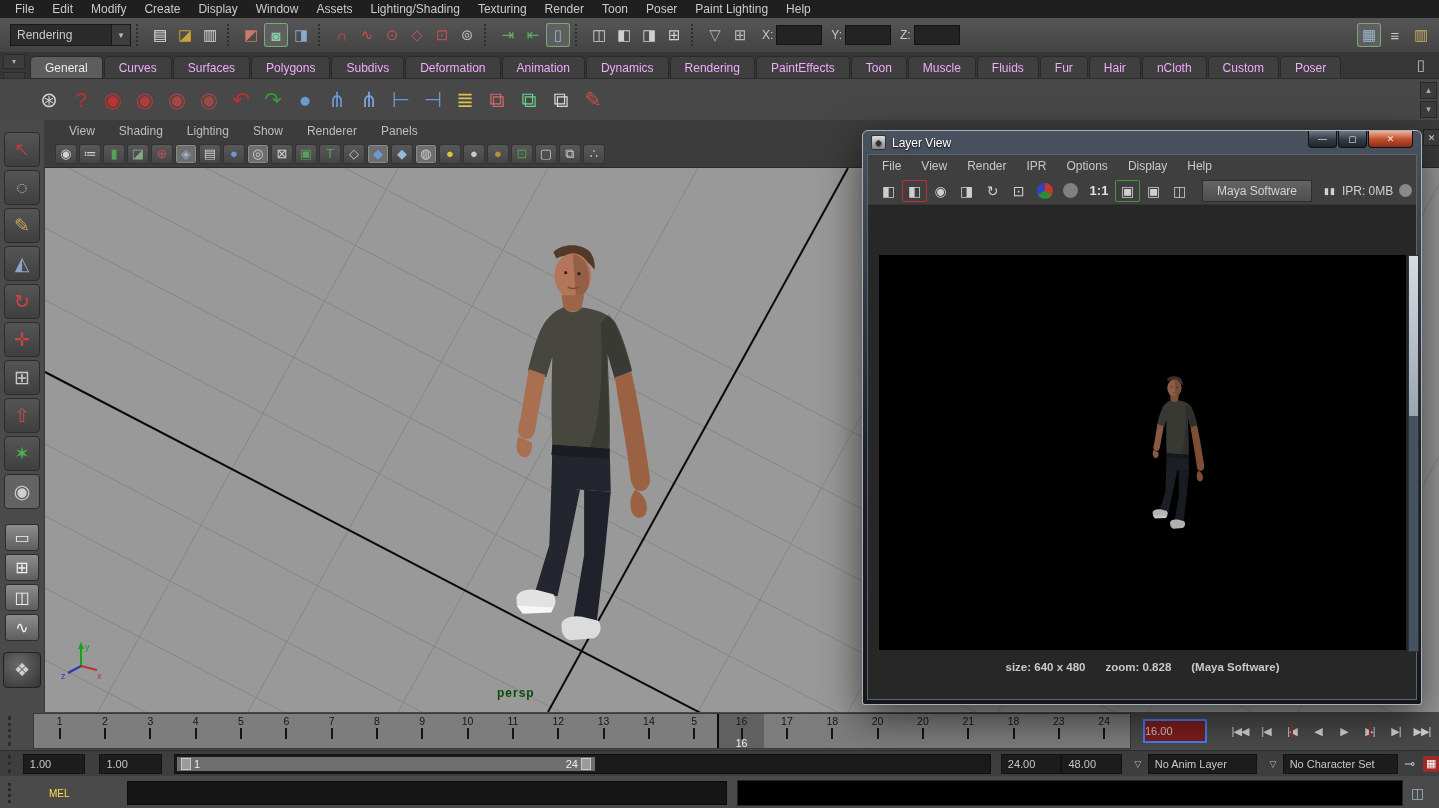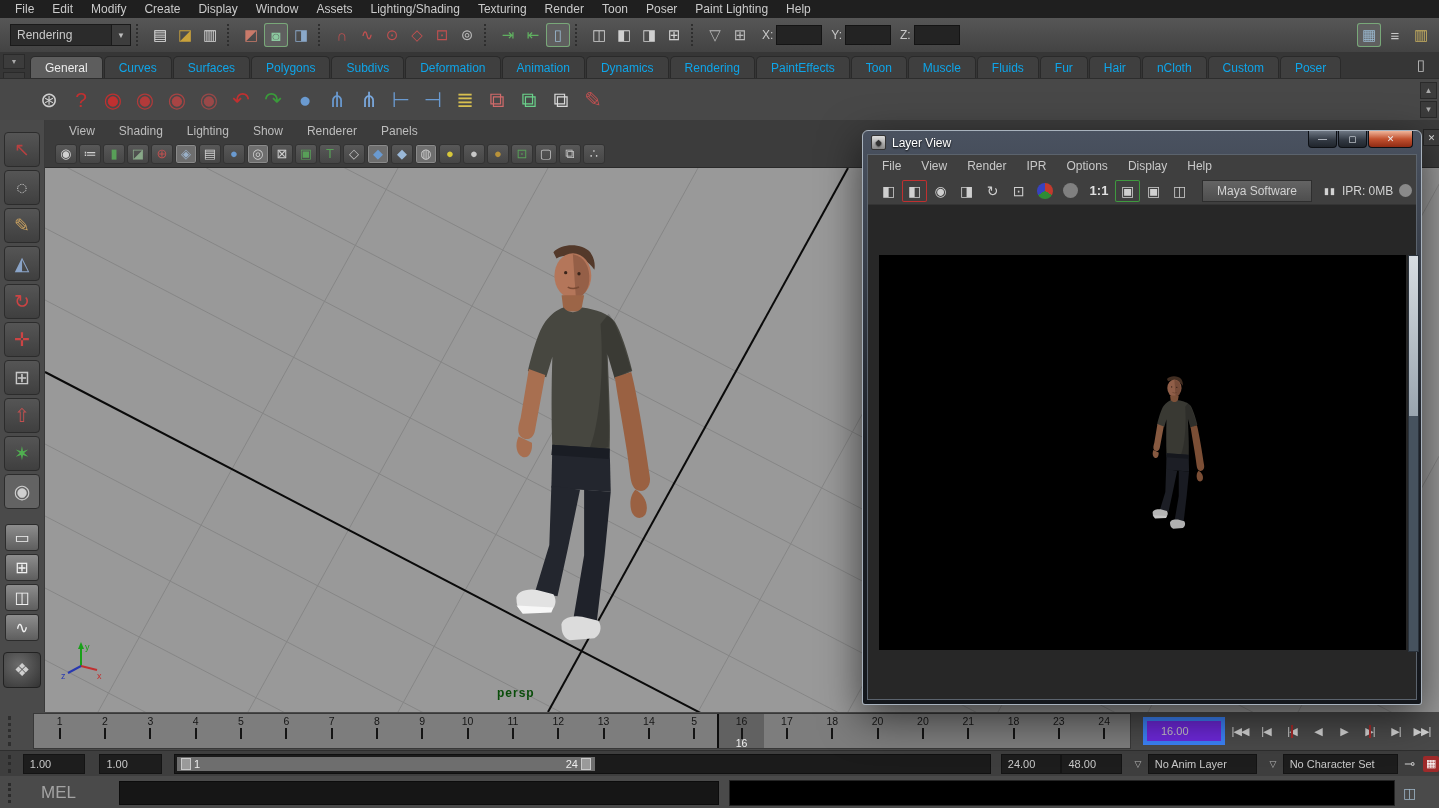--- a/index.html
+++ b/index.html
@@ -16,21 +16,21 @@
   .mode-arrow{width:18px;height:20px;background:#3d3d3d;border:1px solid #1a1a1a;border-left:none;color:#bdbdbd;font-size:8px;display:flex;align-items:center;justify-content:center;box-sizing:content-box;}
   .iconrow{display:flex;align-items:center;gap:1px;}
   .ic{width:24px;height:24px;display:flex;align-items:center;justify-content:center;font-size:15px;border-radius:3px;}
   .ic.active{background:#5f5f5f;box-shadow:inset 0 0 0 1px #79a879;}
   .coords{display:flex;align-items:center;gap:3px;margin-left:4px;}
   .coord-label{color:#c8c8c8;font-size:12px;margin-left:6px;}
   .coord-field{width:44px;height:18px;background:#232323;border:1px solid #141414;}
   .right-icons{margin-left:auto;margin-right:6px;display:flex;gap:2px;}
   
   .shelf-tabs{position:absolute;left:0;top:52px;width:100%;height:26px;background:#363636;display:flex;align-items:flex-end;padding-left:30px;box-sizing:border-box;}
-  .tab{height:21px;padding:0 14px;background:#3f3f3f;border:1px solid #2a2a2a;border-bottom:none;border-radius:5px 5px 0 0;color:#0ea5e9;font-size:12px;display:flex;align-items:center;margin-right:1px;white-space:nowrap;}
+  .tab{height:21px;padding:0 14px;background:#3f3f3f;border:1px solid #2a2a2a;border-bottom:none;border-radius:5px 5px 0 0;color:#f0abfc;font-size:12px;display:flex;align-items:center;margin-right:1px;white-space:nowrap;}
   .tab.active{background:#5d5d5d;color:#ececec;}
   .shelf-flyouts{position:absolute;left:2px;top:54px;width:24px;height:62px;display:flex;flex-direction:column;gap:3px;align-items:center;}
   .flyout-btn{width:20px;height:13px;background:#3c3c3c;border:1px solid #2a2a2a;color:#aaa;font-size:7px;display:flex;align-items:center;justify-content:center;}
   .shelf-trash{position:absolute;right:8px;top:55px;width:20px;height:20px;color:#c2c2c2;font-size:15px;display:flex;align-items:center;justify-content:center;}
   .shelf-icons{position:absolute;left:0;top:78px;width:100%;height:42px;background:#484848;display:flex;align-items:center;padding-left:34px;gap:2px;box-sizing:border-box;border-top:1px solid #2d2d2d;}
   .shelf-ic{width:30px;height:32px;display:flex;align-items:center;justify-content:center;font-size:21px;}
   .shelf-scroll{position:absolute;right:2px;top:82px;width:17px;height:36px;display:flex;flex-direction:column;gap:2px;}
   .shelf-scroll .flyout-btn{width:15px;height:15px;font-size:8px;}
   
   .toolbox{position:absolute;left:0;top:120px;width:45px;height:592px;background:#4a4a4a;display:flex;flex-direction:column;align-items:center;padding-top:12px;box-sizing:border-box;border-right:1px solid #3a3a3a;}
@@ -81,39 +81,39 @@
   .pane-close{position:absolute;left:1423px;top:129px;width:15px;height:15px;background:#3a3a3a;border:1px solid #222;color:#ccc;font-size:9px;display:flex;align-items:center;justify-content:center;z-index:7;}
   
   .timeline{position:absolute;left:0;top:712px;width:100%;height:38px;background:#4a4a4a;display:flex;align-items:center;box-sizing:border-box;}
   .tl-grip{width:22px;height:30px;border-left:3px dotted #2e2e2e;margin-left:8px;}
   .ruler{width:1098px;height:36px;background:#7d7d7d;border:1px solid #383838;display:flex;padding:0 3px;box-sizing:border-box;}
   .frame-cell{flex:1;position:relative;text-align:center;box-sizing:border-box;}
   .fnum{display:block;font-size:10.5px;color:#161616;height:14px;line-height:15px;}
   .ftick{display:block;width:2px;height:11px;background:#141414;margin:0 auto;}
   .fsub{display:block;font-size:10.5px;color:#f2f2f2;height:10px;line-height:9px;}
   .frame-cell.current{background:#616161;border-left:2px solid #0d0d0d;}
-  .time-field{margin-left:12px;width:60px;height:20px;background:#6d28d9;border:4px solid #3b82f6;color:#c8c8c8;font-size:11px;display:flex;align-items:center;padding-left:14px;box-sizing:content-box;}
+  .time-field{margin-left:12px;width:60px;height:20px;background:#7f1d1d;border:2px solid #3b82f6;color:#c8c8c8;font-size:11px;display:flex;align-items:center;padding-left:0;box-sizing:content-box;}
   .pb-group{margin-left:auto;margin-right:4px;display:flex;}
   .pb{width:26px;height:24px;color:#d5d5d5;font-size:11px;display:flex;align-items:center;justify-content:center;letter-spacing:-1px;position:relative;}
   .pb.redmark::after{content:"";position:absolute;width:2px;height:13px;background:#a82a2a;top:6px;left:12px;}
   
   .rangebar{position:absolute;left:0;top:750px;width:100%;height:26px;background:#3e3e3e;border-top:1px solid #2e2e2e;display:flex;align-items:center;box-sizing:border-box;}
   .rb-grip{width:8px;height:18px;border-left:3px dotted #2a2a2a;margin-left:8px;}
   .rfield{height:18px;background:#1d1d1d;border:1px solid #141414;color:#c8c8c8;font-size:11px;display:flex;align-items:center;padding-left:6px;box-sizing:content-box;}
   .range-track{margin-left:12px;width:836px;height:18px;background:#1b1b1b;border:1px solid #101010;position:relative;}
   .range-inner{position:absolute;left:2px;top:2px;bottom:2px;width:418px;background:#6e6e6e;display:flex;justify-content:space-between;align-items:center;color:#ececec;font-size:11px;padding:0 4px;box-sizing:border-box;}
   .rhandle{width:8px;height:10px;background:#9a9a9a;border:1px solid #c8c8c8;}
   .range-inner .lbl{margin:0 3px;}
   .drop-arrow{width:16px;height:16px;color:#b8b8b8;font-size:9px;display:flex;align-items:center;justify-content:center;margin-left:8px;}
   .small-ic{width:20px;height:20px;display:flex;align-items:center;justify-content:center;font-size:13px;margin-left:2px;}
   .autokey{background:#9e2a2a;border-radius:2px;width:16px;height:16px;font-size:11px;margin-left:4px;}
   
   .cmdline{position:absolute;left:0;top:778px;width:100%;height:30px;background:#4a4a4a;display:flex;align-items:center;box-sizing:border-box;}
   .cl-grip{width:6px;height:20px;border-left:3px dotted #2a2a2a;margin-left:8px;}
-  .mel-label{color:#a3a3a3;font-size:17px;margin-left:24px;width:30px;}
+  .mel-label{color:#fde047;font-size:10px;margin-left:32px;width:30px;}
   .cmd-input{margin-left:48px;width:598px;height:22px;background:#161616;border:1px solid #0c0c0c;}
   .cmd-output{margin-left:10px;width:664px;height:24px;background:#000;border:1px solid #242424;}
   .script-icon{margin-left:6px;width:17px;height:19px;color:#9fb6c8;font-size:14px;display:flex;align-items:center;justify-content:center;}
   .g{display:flex;align-items:center;justify-content:center;}
 </style>
 </head>
 <body>
 
 <div class="screen">
 
@@ -619,20 +619,23 @@
       <div class="rv-client">
         <div class="rv-canvas">
           <svg class="rv-char" width="79" height="238" viewBox="0 0 200 420">
             <use href="#char-model"></use>
           </svg>
         </div>
         <div class="rv-vscroll">
             <div class="rv-vthumb"></div>
           </div>
         <div class="rv-status">
+          <div class="row">
+            <span>size: 640 x 480</span><span>zoom: 0.828</span><span>(Maya Software)</span>
+          </div>
         </div>
       </div>
     </div>
   </div>
   <div class="pane-close">✕</div>
 
   <div class="timeline">
     <span class="tl-grip"></span>
     <div class="ruler">
 

